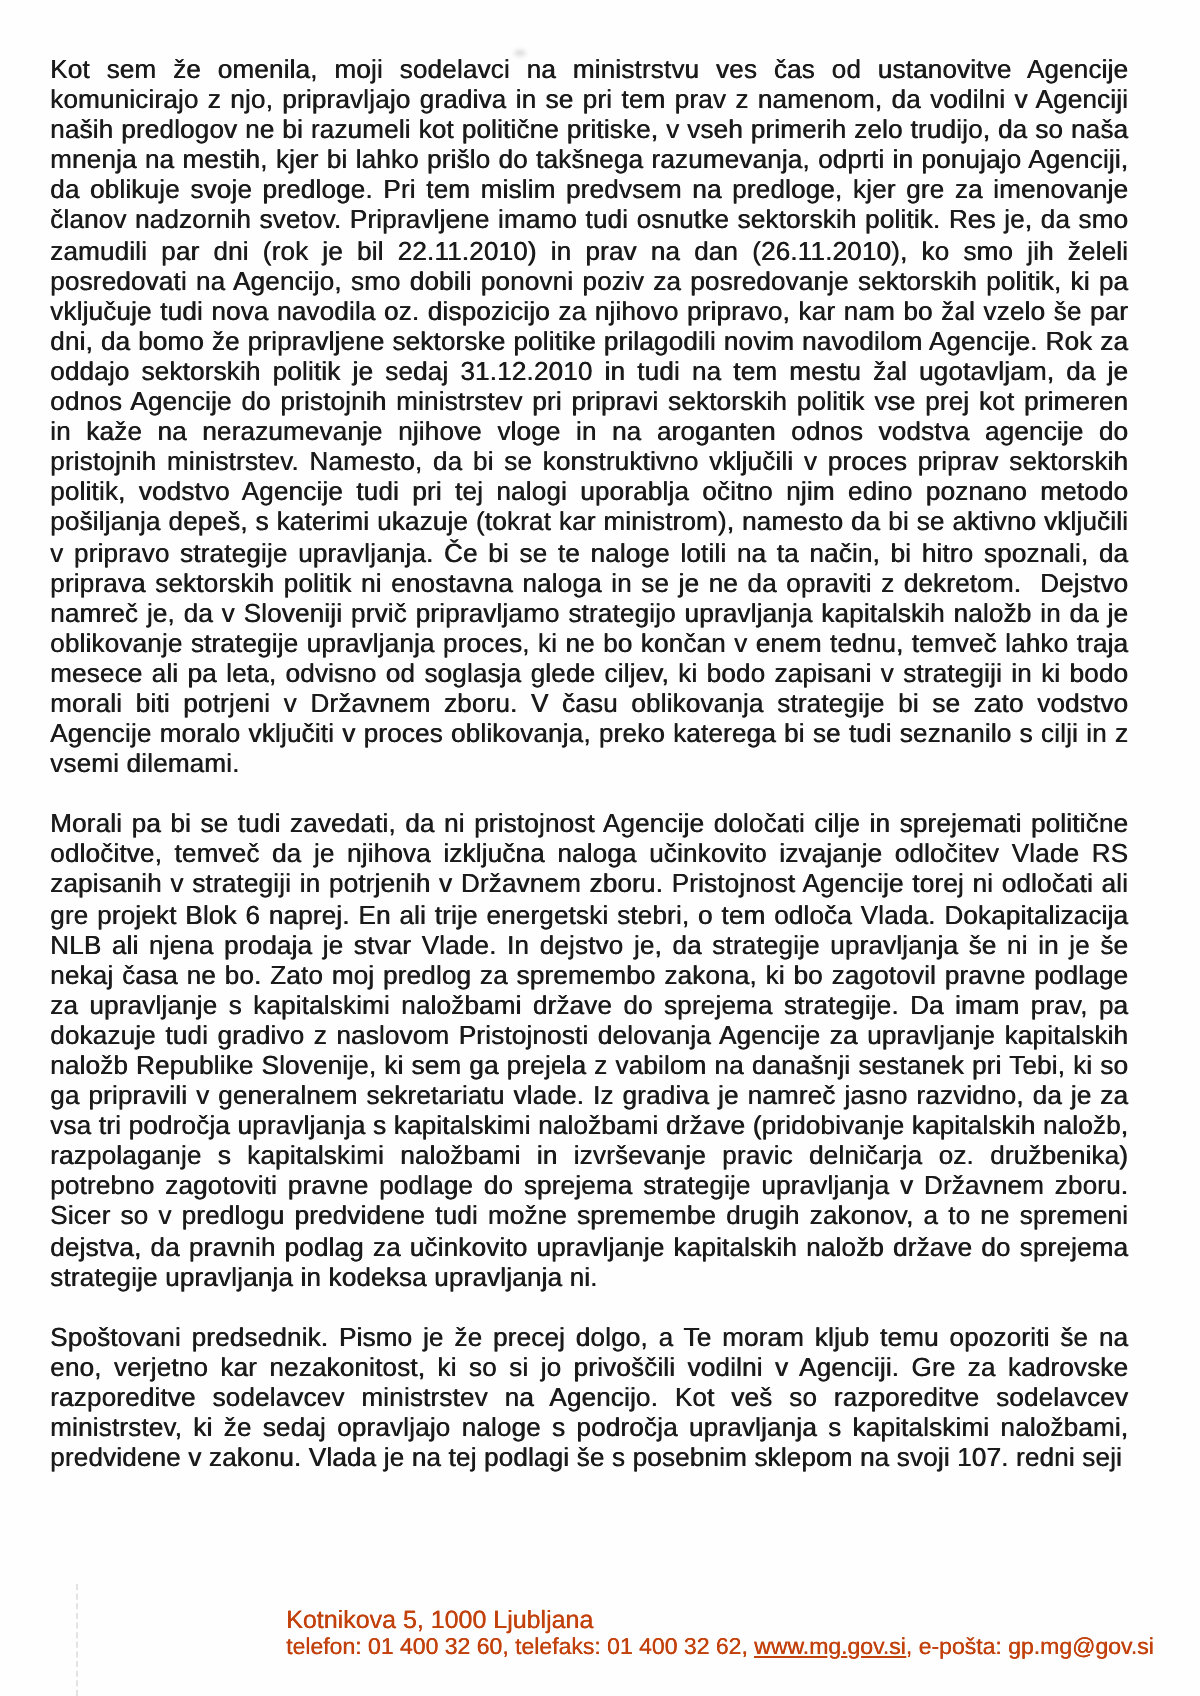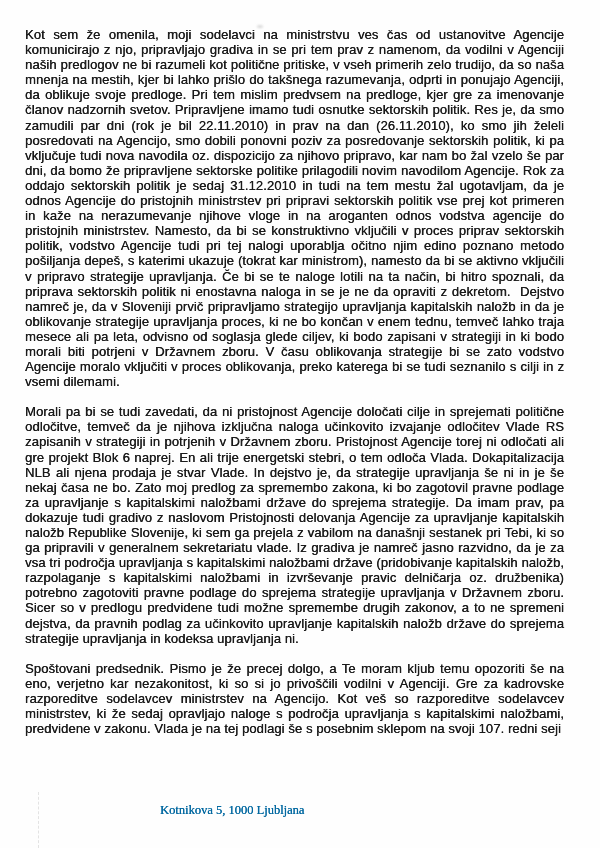--- a/index.html
+++ b/index.html
@@ -27,24 +27,24 @@
     font-size: 13px;
     line-height: 15.1px;
     color: #1b1b1b;
     text-align: justify;
     letter-spacing: 0.1px;
     
     text-shadow: 0.3px 0 0 currentColor;
   }
   .footer {
     position: absolute;
-    left: 160px;
+    left: 143px;
     top: 804px;
-    font-family: Liberation Serif, serif;
-    color: #0369a1;
+    font-family: Liberation Sans, sans-serif;
+    color: #c2410c;
     white-space: nowrap;
   }
   .footer-address {
     font-size: 12.5px;
     line-height: 13.5px;
     text-shadow: 0.2px 0 0 currentColor;
   }
   .footer-contact {
     font-size: 11.5px;
     line-height: 13px;
@@ -81,17 +81,20 @@
   <div class="scan-smudge-artifact"></div>
 
   <div class="body-text">
     <p class="para">Kot sem že omenila, moji sodelavci na ministrstvu ves čas od ustanovitve Agencije komunicirajo z njo, pripravljajo gradiva in se pri tem prav z namenom, da vodilni v Agenciji naših predlogov ne bi razumeli kot politične pritiske, v vseh primerih zelo trudijo, da so naša mnenja na mestih, kjer bi lahko prišlo do takšnega razumevanja, odprti in ponujajo Agenciji, da oblikuje svoje predloge. Pri tem mislim predvsem na predloge, kjer gre za imenovanje članov nadzornih svetov. Pripravljene imamo tudi osnutke sektorskih politik. Res je, da smo zamudili par dni (rok je bil 22.11.2010) in prav na dan (26.11.2010), ko smo jih želeli posredovati na Agencijo, smo dobili ponovni poziv za posredovanje sektorskih politik, ki pa vključuje tudi nova navodila oz. dispozicijo za njihovo pripravo, kar nam bo žal vzelo še par dni, da bomo že pripravljene sektorske politike prilagodili novim navodilom Agencije. Rok za oddajo sektorskih politik je sedaj 31.12.2010 in tudi na tem mestu žal ugotavljam, da je odnos Agencije do pristojnih ministrstev pri pripravi sektorskih politik vse prej kot primeren in kaže na nerazumevanje njihove vloge in na aroganten odnos vodstva agencije do pristojnih ministrstev. Namesto, da bi se konstruktivno vključili v proces priprav sektorskih politik, vodstvo Agencije tudi pri tej nalogi uporablja očitno njim edino poznano metodo pošiljanja depeš, s katerimi ukazuje (tokrat kar ministrom), namesto da bi se aktivno vključili v pripravo strategije upravljanja. Če bi se te naloge lotili na ta način, bi hitro spoznali, da priprava sektorskih politik ni enostavna naloga in se je ne da opraviti z dekretom.&nbsp; Dejstvo namreč je, da v Sloveniji prvič pripravljamo strategijo upravljanja kapitalskih naložb in da je oblikovanje strategije upravljanja proces, ki ne bo končan v enem tednu, temveč lahko traja mesece ali pa leta, odvisno od soglasja glede ciljev, ki bodo zapisani v strategiji in ki bodo morali biti potrjeni v Državnem zboru. V času oblikovanja strategije bi se zato vodstvo Agencije moralo vključiti v proces oblikovanja, preko katerega bi se tudi seznanilo s cilji in z vsemi dilemami.</p>
     <p class="para">Morali pa bi se tudi zavedati, da ni pristojnost Agencije določati cilje in sprejemati politične odločitve, temveč da je njihova izključna naloga učinkovito izvajanje odločitev Vlade RS zapisanih v strategiji in potrjenih v Državnem zboru. Pristojnost Agencije torej ni odločati ali gre projekt Blok 6 naprej. En ali trije energetski stebri, o tem odloča Vlada. Dokapitalizacija NLB ali njena prodaja je stvar Vlade. In dejstvo je, da strategije upravljanja še ni in je še nekaj časa ne bo. Zato moj predlog za spremembo zakona, ki bo zagotovil pravne podlage za upravljanje s kapitalskimi naložbami države do sprejema strategije. Da imam prav, pa dokazuje tudi gradivo z naslovom Pristojnosti delovanja Agencije za upravljanje kapitalskih naložb Republike Slovenije, ki sem ga prejela z vabilom na današnji sestanek pri Tebi, ki so ga pripravili v generalnem sekretariatu vlade. Iz gradiva je namreč jasno razvidno, da je za vsa tri področja upravljanja s kapitalskimi naložbami države (pridobivanje kapitalskih naložb, razpolaganje s kapitalskimi naložbami in izvrševanje pravic delničarja oz. družbenika) potrebno zagotoviti pravne podlage do sprejema strategije upravljanja v Državnem zboru. Sicer so v predlogu predvidene tudi možne spremembe drugih zakonov, a to ne spremeni dejstva, da pravnih podlag za učinkovito upravljanje kapitalskih naložb države do sprejema strategije upravljanja in kodeksa upravljanja ni.</p>
     <p class="para">Spoštovani predsednik. Pismo je že precej dolgo, a Te moram kljub temu opozoriti še na eno, verjetno kar nezakonitost, ki so si jo privoščili vodilni v Agenciji. Gre za kadrovske razporeditve sodelavcev ministrstev na Agencijo. Kot veš so razporeditve sodelavcev ministrstev, ki že sedaj opravljajo naloge s področja upravljanja s kapitalskimi naložbami, predvidene v zakonu. Vlada je na tej podlagi še s posebnim sklepom na svoji 107. redni seji</p>
   </div>
 
   <div class="footer">
     <div class="footer-address">Kotnikova 5, 1000 Ljubljana</div>
+    <div class="footer-contact">
+      <span>telefon: 01 400 32 60, telefaks: 01 400 32 62, </span><span class="footer-website">www.mg.gov.si</span><span>, e-pošta: gp.mg@gov.si</span>
+    </div>
   </div>
 
   <div class="scan-line-artifact"></div>
 
 </div>
 
 </body></html>

